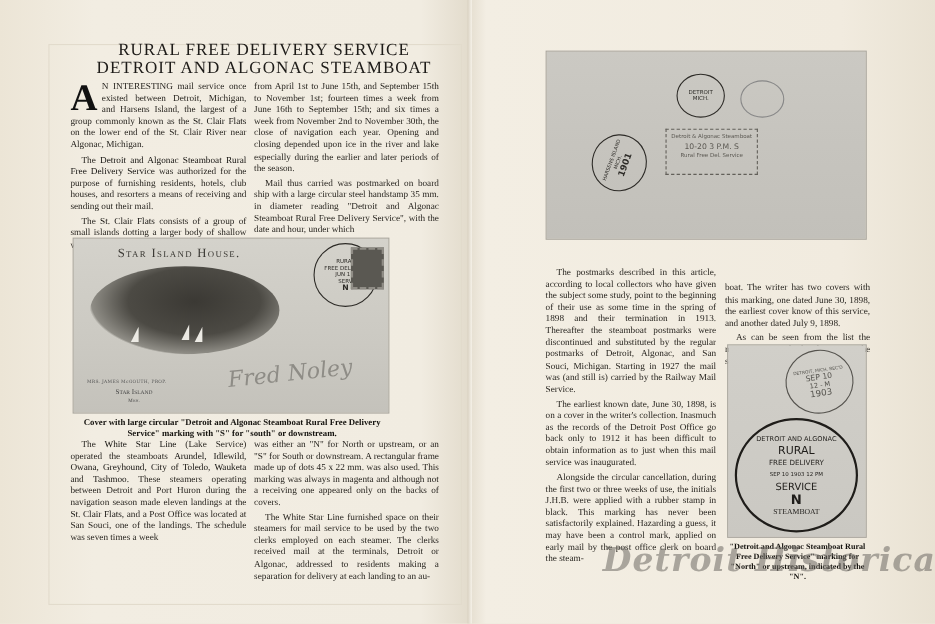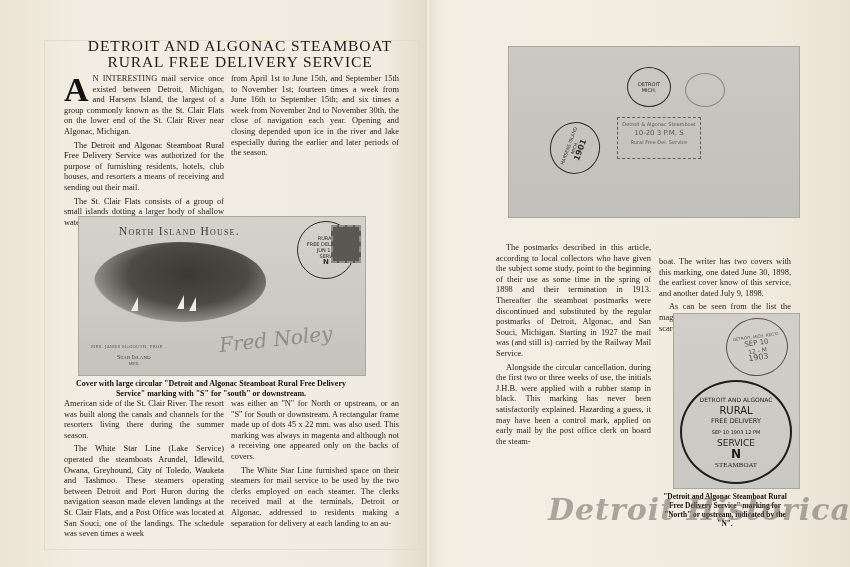--- a/index.html
+++ b/index.html
@@ -19,21 +19,21 @@
 
   .col { position: absolute; font-family: "Liberation Serif", serif; font-size: 8.4px; line-height: 10.6px;
     text-align: justify; color: #27241f; }
   .col p { margin-bottom: 3px; text-indent: 10px; }
   .col p.noindent { text-indent: 0; }
   .col b { font-weight: normal; color: #14120f; }
 
   .dropcap { float: left; font-family: "Liberation Serif", serif; font-weight: bold; font-size: 34px; line-height: 28px;
     margin: 2px 4px 0 0; color: #111; }
 
-  .photo { position: absolute; background: #c9c7c0; border: 1px solid #aaa79f; overflow: hidden; margin-left: 12px; }
+  .photo { position: absolute; background: #c9c7c0; border: 1px solid #aaa79f; overflow: hidden; }
   .caption { position: absolute; font-family: "Liberation Serif", serif; font-weight: bold; font-size: 8px; line-height: 10px;
     text-align: center; color: #15130f; }
 
   .envelope { background: linear-gradient(180deg, #d4d2cb 0%, #cbc9c2 60%, #c4c2bb 100%); }
   .hotel-name { position: absolute; left: 40px; top: 8px; font-family: "Liberation Serif", serif; font-size: 11.5px;
     letter-spacing: 1.2px; color: #3a3833; font-variant: small-caps; }
   .hotel-scene { position: absolute; left: 15px; top: 25px; width: 172px; height: 80px; border-radius: 50%;
     background: radial-gradient(ellipse at 55% 40%, #3b3934 0%, #4c4a44 45%, #8f8d86 70%, rgba(200,198,190,0) 72%); }
   .sail { position: absolute; width: 0; height: 0; border-left: 7px solid transparent; border-bottom: 14px solid #eceae4; }
   .owner-line { position: absolute; left: 12px; top: 127px; font-size: 4px; color: #555; letter-spacing: 0.3px; }
@@ -55,38 +55,39 @@
     font-size: 30px; color: rgba(110,106,100,0.55); letter-spacing: 1px; white-space: nowrap; }
 </style>
 </head>
 <body>
 
 <div class="spread">
   <div class="gutter"></div>
   <div class="page-left-frame"></div>
 
   <div class="title">
+    <div>RURAL FREE DELIVERY SERVICE</div>
     <div>DETROIT AND ALGONAC STEAMBOAT</div>
-    <div>RURAL FREE DELIVERY SERVICE</div>
   </div>
 
   <div class="col" style="left:64px; top:74px; width:160px;">
     <p class="noindent">
       <span class="dropcap">A</span><span>N INTERESTING mail service once existed between Detroit, Michigan, and Harsens Island, the largest of a group commonly known as the </span><b>St. Clair Flats</b><span> on the lower end of the St. Clair River near Algonac, Michigan.</span>
     </p>
     <p><span>The </span><b>Detroit and Algonac Steamboat Rural Free Delivery Service</b><span> was authorized for the purpose of furnishing residents, hotels, club houses, and resorters a means of receiving and sending out their mail.</span></p>
     <p><span>The </span><b>St. Clair Flats</b><span> consists of a group of small islands dotting a larger body of shallow water on the</span></p>
   </div>
 
   <div class="col" style="left:231px; top:74px; width:168px;">
     <p class="noindent">from April 1st to June 15th, and September 15th to November 1st; fourteen times a week from June 16th to September 15th; and six times a week from November 2nd to November 30th, the close of navigation each year. Opening and closing depended upon ice in the river and lake especially during the earlier and later periods of the season.</p>
+    <p>Mail thus carried was postmarked on board ship with a large circular steel handstamp 35 mm. in diameter reading "Detroit and Algonac Steamboat Rural Free Delivery Service", with the date and hour, under which</p>
   </div>
 
   <div class="photo envelope" style="left:66px; top:216px; width:288px; height:160px;">
-    <div class="hotel-name">North Island House.</div>
+    <div class="hotel-name">Star Island House.</div>
     <div class="hotel-scene"></div>
     <div class="sail" style="left:52px; top:80px;"></div>
     <div class="sail" style="left:98px; top:78px;"></div>
     <div class="sail" style="left:110px; top:80px;"></div>
     <div class="owner-line">MRS. JAMES McGOUTH, PROP.</div>
     <div class="hotel-loc">
       <div>Star Island</div>
       <div style="font-size:4.5px;">Mich.</div>
     </div>
     <div class="postmark-round" style="left:218px; top:4px; width:58px; height:58px; font-size:5px; line-height:6px;">
@@ -95,21 +96,20 @@
       <div>JUN 1 E</div>
       <div>SERV</div>
       <div style="font-weight:bold; font-size:7px;">N</div>
     </div>
     <div class="stamp" style="left:252px; top:8px; width:30px; height:38px;"></div>
     <div class="signature">Fred Noley</div>
   </div>
   <div class="caption" style="left:66px; top:379px; width:290px;">Cover with large circular "Detroit and Algonac Steamboat Rural Free Delivery Service" marking with "S" for "south" or downstream.</div>
 
   <div class="col" style="left:64px; top:399px; width:160px;">
-    <p class="noindent">American side of the St. Clair River. The resort was built along the canals and channels for the resorters living there during the summer season.</p>
     <p><span>The </span><b>White Star Line</b><span> (Lake Service) operated the steamboats </span><b>Arundel, Idlewild, Owana, Greyhound, City of Toledo, Wauketa</b><span> and </span><b>Tashmoo.</b><span> These steamers operating between Detroit and Port Huron during the navigation season made eleven landings at the </span><b>St. Clair Flats,</b><span> and a Post Office was located at San Souci, one of the landings. The schedule was seven times a week</span></p>
   </div>
 
   <div class="col" style="left:231px; top:399px; width:168px;">
     <p class="noindent">was either an "N" for North or upstream, or an "S" for South or downstream. A rectangular frame made up of dots 45 x 22 mm. was also used. This marking was always in magenta and although not a receiving one appeared only on the backs of covers.</p>
     <p>The White Star Line furnished space on their steamers for mail service to be used by the two clerks employed on each steamer. The clerks received mail at the terminals, Detroit or Algonac, addressed to residents making a separation for delivery at each landing to an au-</p>
   </div>
 
   <div class="photo back" style="left:496px; top:46px; width:292px; height:172px;">
     <div class="postmark-round" style="left:118px; top:20px; width:44px; height:40px; font-size:5px; line-height:6px;">
@@ -124,20 +124,21 @@
     </div>
     <div class="postmark-round" style="left:40px; top:76px; width:52px; height:50px; font-size:4.5px; line-height:6px; transform:rotate(-70deg);">
       <div>HARSENS ISLAND</div>
       <div>MICH.</div>
       <div style="font-size:8px; font-weight:bold;">1901</div>
     </div>
   </div>
 
   <div class="col" style="left:496px; top:243px; width:155px;">
     <p>The postmarks described in this article, according to local collectors who have given the subject some study, point to the beginning of their use as some time in the spring of 1898 and their termination in 1913. Thereafter the steamboat postmarks were discontinued and substituted by the regular postmarks of Detroit, Algonac, and San Souci, Michigan. Starting in 1927 the mail was (and still is) carried by the Railway Mail Service.</p>
+    <p>The earliest known date, June 30, 1898, is on a cover in the writer's collection. Inasmuch as the records of the Detroit Post Office go back only to 1912 it has been difficult to obtain information as to just when this mail service was inaugurated.</p>
     <p>Alongside the circular cancellation, during the first two or three weeks of use, the initials J.H.B. were applied with a rubber stamp in black. This marking has never been satisfactorily explained. Hazarding a guess, it may have been a control mark, applied on early mail by the post office clerk on board the steam-</p>
   </div>
 
   <div class="col" style="left:659px; top:243px; width:132px;margin-top:14px;">
     <p class="noindent">boat. The writer has two covers with this marking, one dated June 30, 1898, the earliest cover know of this service, and another dated July 9, 1898.</p>
     <p>As can be seen from the list the magenta rectangle handstamp is the scarcer of the two markings.</p>
   </div>
 
   <div class="photo detail" style="left:661px; top:313px; width:127px; height:176px;">
     <div class="postmark-round" style="left:52px; top:4px; width:62px; height:58px; border-color:#55534e; color:#55534e; font-size:5px; line-height:7px; transform:rotate(-8deg);">

